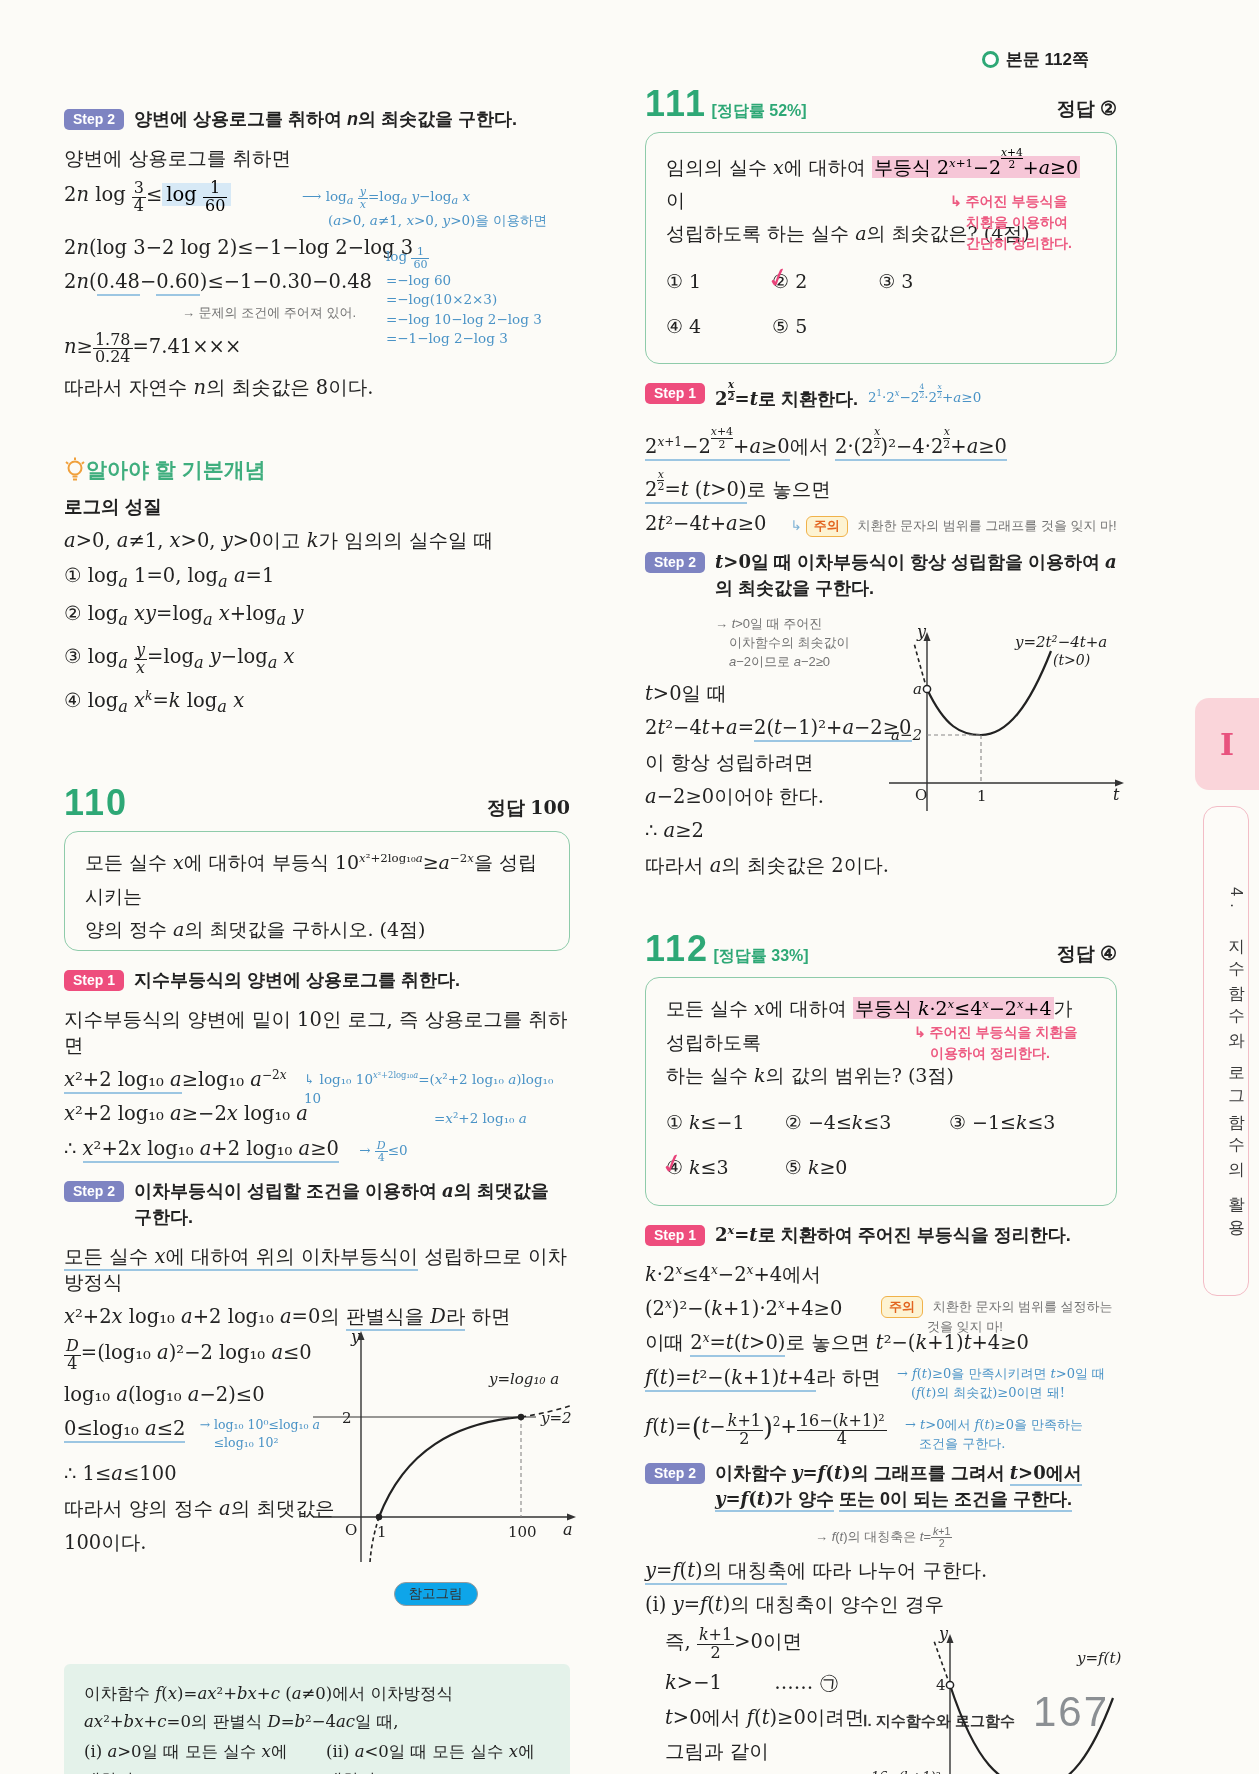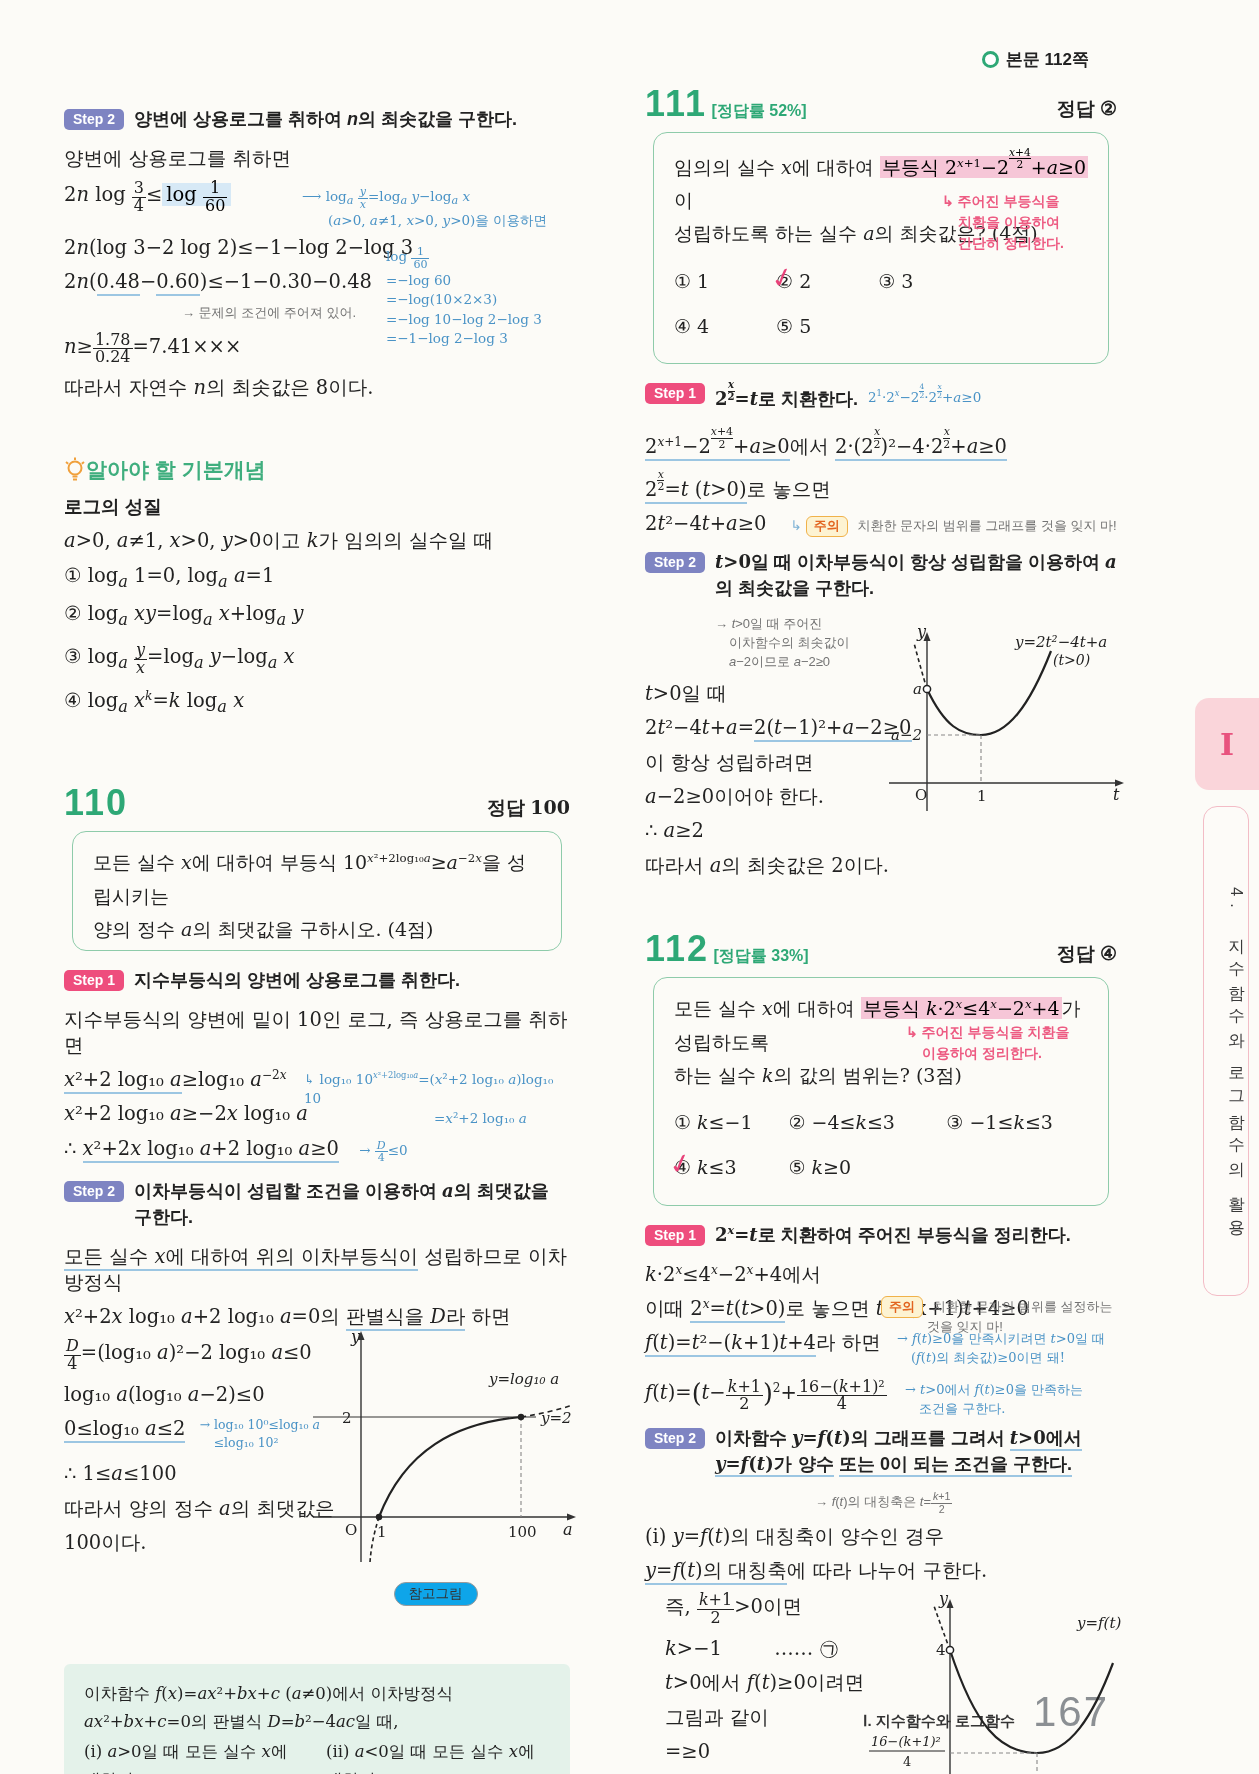--- a/index.html
+++ b/index.html
@@ -23,21 +23,21 @@
   .row{display:flex;gap:10px;align-items:flex-start;margin:14px 0;}
   .bdg{color:#fff;font-weight:700;font-size:14px;padding:2px 9px 3px;border-radius:5px;flex:none;margin-top:3px;white-space:nowrap;}
   .s1{background:#ee4d7d;} .s2{background:#7e84c2;}
   .stitle{font-weight:700;font-size:18px;line-height:1.45;}
   .ann{color:#4a93c6;font-size:13.5px;line-height:1.45;font-family:"DejaVu Serif","Liberation Serif",serif;}
   .annk{color:#737373;font-size:13px;line-height:1.45;}
   .red{color:#ed5b82;font-size:14px;line-height:1.5;font-weight:600;}
   .arr{color:#7ab0d4;}
   .chip{display:inline-block;background:#fdf3d2;border:1.3px solid #f0b24a;color:#e2641f;
         font-weight:700;font-size:13px;border-radius:6px;padding:1px 7px;margin-right:6px;}
-  .qbox{border:1.8px solid #8ecbaa;border-radius:14px;padding:14px 20px 4px;margin:10px 8px 16px;position:relative;
+  .qbox{border:1.8px solid #8ecbaa;border-radius:14px;padding:14px 20px 4px;margin:10px 0 16px;position:relative;
         font-family:"DejaVu Serif","Liberation Serif",serif;font-size:19px;line-height:1.75;}
   .pnum{color:#2ea876;font-size:36px;font-weight:800;letter-spacing:2px;line-height:1;}
   .rate{color:#2ea876;font-size:16px;font-weight:700;}
   .ansr{font-weight:800;font-size:19px;}
   .ansr .mm{font-weight:700;}
   .phead{display:flex;align-items:flex-end;justify-content:space-between;margin:0 0 4px;}
   .opts{display:grid;margin-top:14px;row-gap:12px;font-family:"DejaVu Serif","Liberation Serif",serif;}
   .chk{position:relative;display:inline-block;}
   .chk .ck{position:absolute;left:-5px;top:-11px;color:#e8437a;font-size:27px;font-weight:800;
            transform:rotate(-14deg);font-family:"DejaVu Sans",sans-serif;}
@@ -343,20 +343,21 @@
         <span>⑤ <i>k</i>≥0</span>
       </div>
     </div>
 
     <div class="row">
       <span class="bdg s1">Step 1</span>
       <span class="stitle"><span class="mm">2<sup><i>x</i></sup>=<i>t</i></span>로 치환하여 주어진 부등식을 정리한다.</span>
     </div>
     <div class="rel">
       <div class="m"><i>k</i>·2<sup><i>x</i></sup>≤4<sup><i>x</i></sup>−2<sup><i>x</i></sup>+4에서</div>
+      <div class="m">(2<sup><i>x</i></sup>)²−(<i>k</i>+1)·2<sup><i>x</i></sup>+4≥0</div>
       <div class="abs" style="right:0;top:34px;width:236px;font-size:13.5px">
         <span class="chip">주의</span>
         <span class="annk">치환한 문자의 범위를 설정하는</span>
         <div class="annk" style="padding-left:46px">것을 잊지 마!</div>
       </div>
       <div class="m">이때 <u>2<sup><i>x</i></sup>=<i>t</i>(<i>t</i>&gt;0)</u>로 놓으면 <i>t</i>²−(<i>k</i>+1)<i>t</i>+4≥0</div>
       <div class="m">
         <span><u><i>f</i>(<i>t</i>)=<i>t</i>²−(<i>k</i>+1)<i>t</i>+4</u>라 하면</span>
         <span class="ann" style="display:inline-block;vertical-align:top;margin-left:10px;font-size:13px">
           <span style="display:block">→ <i>f</i>(<i>t</i>)≥0을 만족시키려면 <i>t</i>&gt;0일 때</span>
@@ -368,22 +369,22 @@
         <div>→ <i>t</i>&gt;0에서 <i>f</i>(<i>t</i>)≥0을 만족하는</div>
         <div style="padding-left:14px">조건을 구한다.</div>
       </div>
     </div>
 
     <div class="row" style="margin-top:12px">
       <span class="bdg s2">Step 2</span>
       <span class="stitle">이차함수 <span class="mm"><i>y</i>=<i>f</i>(<i>t</i>)</span>의 그래프를 그려서 <u class="mm"><i>t</i>&gt;0에서 <i>y</i>=<i>f</i>(<i>t</i>)가 양수</u> <u>또는 0이 되는 조건을 구한다.</u></span>
     </div>
     <div class="annk" style="margin-left:170px">→ <i>f</i>(<i>t</i>)의 대칭축은 <i>t</i>=<span class="fr"><span><i>k</i>+1</span><span>2</span></span></div>
+    <div class="m"><u><i>y</i>=<i>f</i>(<i>t</i>)의 대칭축</u>에 따라 나누어 구한다.</div>
     <div class="m">(i) <i>y</i>=<i>f</i>(<i>t</i>)의 대칭축이 양수인 경우</div>
-    <div class="m"><u><i>y</i>=<i>f</i>(<i>t</i>)의 대칭축</u>에 따라 나누어 구한다.</div>
 
     <div class="rel" style="min-height:255px">
       <div class="m" style="margin-left:20px">즉, <span class="fr"><span><i>k</i>+1</span><span>2</span></span>&gt;0이면</div>
       <div class="m" style="margin-left:20px">
         <span><i>k</i>&gt;−1</span>
         <span style="margin-left:46px">…… ㉠</span>
       </div>
       <div class="m" style="margin-left:20px"><i>t</i>&gt;0에서 <i>f</i>(<i>t</i>)≥0이려면</div>
       <div class="m serifko" style="margin-left:20px">그림과 같이</div>
       <div class="m" style="margin-left:20px">=≥0</div>

